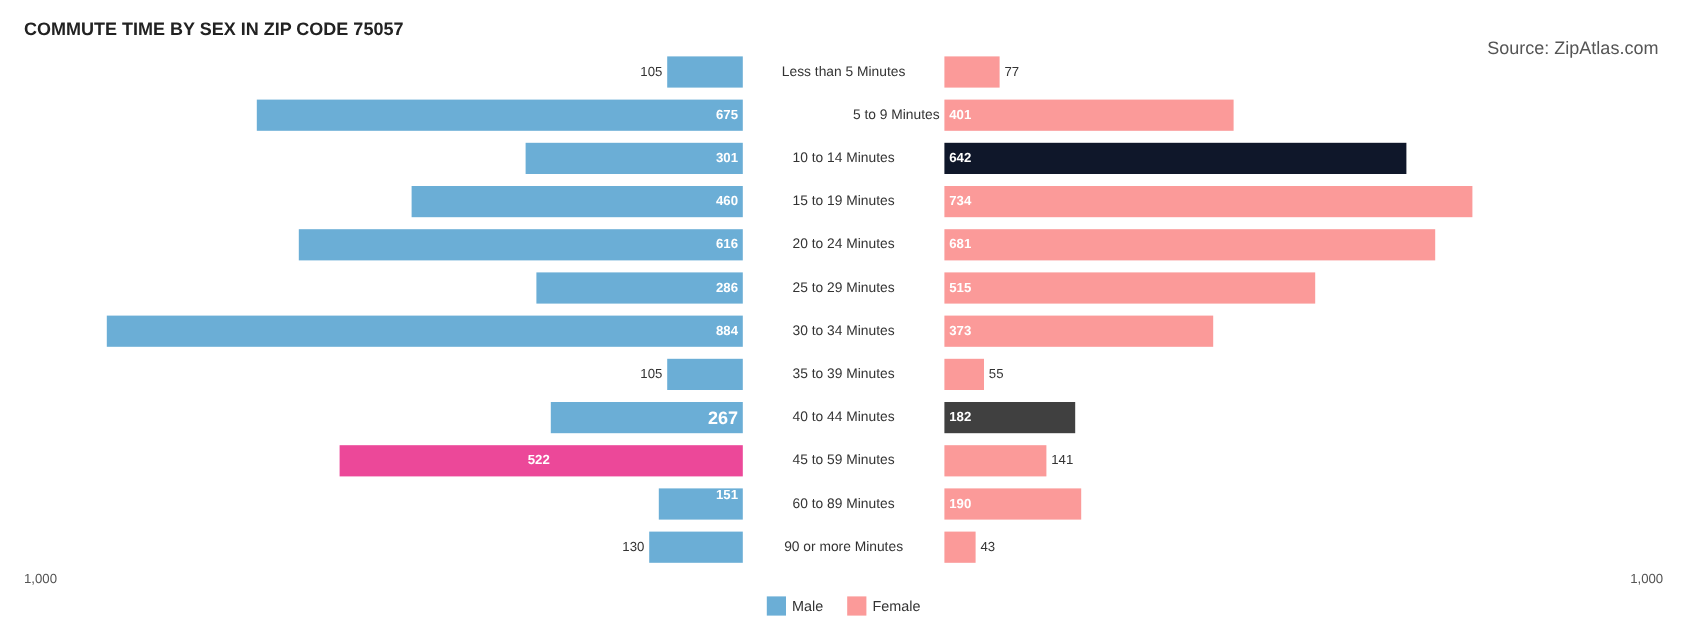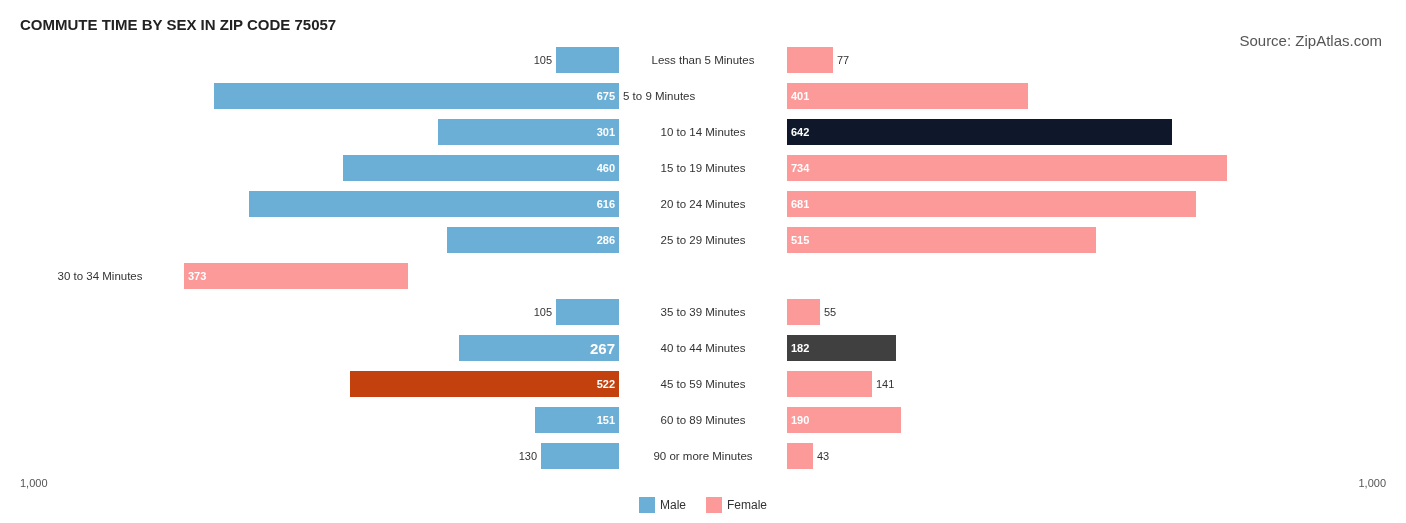--- a/index.html
+++ b/index.html
@@ -89,21 +89,21 @@
           <div style="background: rgb(251, 154, 153); height: 26px; width: 46px;"></div>
           <span style="font-size: 11px; color: rgb(51, 51, 51); margin-left: 4px;">77</span>
         </div>
       </div>
       <div style="display: flex; align-items: center; margin-bottom: 2px; height: 34px;">
         <div style="width: 620px; display: flex; align-items: center; justify-content: flex-end; padding-right: 4px;">
           <div style="background: rgb(107, 174, 214); height: 26px; width: 405px; display: flex; align-items: center; justify-content: flex-end; padding-right: 4px;">
             <span style="font-size: 11px; color: rgb(255, 255, 255); font-weight: bold;">675</span>
           </div>
         </div>
-        <div style="width: 160px; text-align: left; font-size: 11.5px; color: rgb(51, 51, 51); flex-shrink: 0;">5 to 9 Minutes</div>
+        <div style="width: 160px; text-align: right; font-size: 11.5px; color: rgb(51, 51, 51); flex-shrink: 0;">5 to 9 Minutes</div>
         <div style="width: 620px; display: flex; align-items: center; padding-left: 4px;">
           <div style="background: rgb(251, 154, 153); height: 26px; width: 241px; display: flex; align-items: center; padding-left: 4px;">
             <span style="font-size: 11px; color: rgb(255, 255, 255); font-weight: bold;">401</span>
           </div>
         </div>
       </div>
       <div style="display: flex; align-items: center; margin-bottom: 2px; height: 34px;">
         <div style="width: 620px; display: flex; align-items: center; justify-content: flex-end; padding-right: 4px;">
           <div style="background: rgb(107, 174, 214); height: 26px; width: 181px; display: flex; align-items: center; justify-content: flex-end; padding-right: 4px;">
             <span style="font-size: 11px; color: rgb(255, 255, 255); font-weight: bold;">301</span>
@@ -149,20 +149,25 @@
           </div>
         </div>
         <div style="width: 160px; text-align: center; font-size: 11.5px; color: rgb(51, 51, 51); flex-shrink: 0;">25 to 29 Minutes</div>
         <div style="width: 620px; display: flex; align-items: center; padding-left: 4px;">
           <div style="background: rgb(251, 154, 153); height: 26px; width: 309px; display: flex; align-items: center; padding-left: 4px;">
             <span style="font-size: 11px; color: rgb(255, 255, 255); font-weight: bold;">515</span>
           </div>
         </div>
       </div>
       <div style="display: flex; align-items: center; margin-bottom: 2px; height: 34px;">
+        <div style="width: 620px; display: flex; align-items: center; justify-content: flex-end; padding-right: 4px;">
+          <div style="background: rgb(107, 174, 214); height: 26px; width: 530px; display: flex; align-items: center; justify-content: flex-end; padding-right: 4px;">
+            <span style="font-size: 11px; color: rgb(255, 255, 255); font-weight: bold;">884</span>
+          </div>
+        </div>
         <div style="width: 160px; text-align: center; font-size: 11.5px; color: rgb(51, 51, 51); flex-shrink: 0;">30 to 34 Minutes</div>
         <div style="width: 620px; display: flex; align-items: center; padding-left: 4px;">
           <div style="background: rgb(251, 154, 153); height: 26px; width: 224px; display: flex; align-items: center; padding-left: 4px;">
             <span style="font-size: 11px; color: rgb(255, 255, 255); font-weight: bold;">373</span>
           </div>
         </div>
       </div>
       <div style="display: flex; align-items: center; margin-bottom: 2px; height: 34px;">
         <div style="width: 620px; display: flex; align-items: center; justify-content: flex-end; padding-right: 4px;">
           <span style="font-size: 11px; color: rgb(51, 51, 51); margin-right: 4px;">105</span>
@@ -182,33 +187,33 @@
         </div>
         <div style="width: 160px; text-align: center; font-size: 11.5px; color: rgb(51, 51, 51); flex-shrink: 0;">40 to 44 Minutes</div>
         <div style="width: 620px; display: flex; align-items: center; padding-left: 4px;">
           <div style="background: #404040; height: 26px; width: 109px; display: flex; align-items: center; padding-left: 4px;">
             <span style="font-size: 11px; color: rgb(255, 255, 255); font-weight: bold;">182</span>
           </div>
         </div>
       </div>
       <div style="display: flex; align-items: center; margin-bottom: 2px; height: 34px;">
         <div style="width: 620px; display: flex; align-items: center; justify-content: flex-end; padding-right: 4px;">
-          <div style="background: #c2410c; height: 26px; width: 269px; display: flex; align-items: center; justify-content: flex-end; padding-right: 4px;">
+          <div style="background: #ec4899; height: 26px; width: 336px; display: flex; align-items: center; justify-content: center; padding-right: 4px;">
             <span style="font-size: 11px; color: rgb(255, 255, 255); font-weight: bold;">522</span>
           </div>
         </div>
         <div style="width: 160px; text-align: center; font-size: 11.5px; color: rgb(51, 51, 51); flex-shrink: 0;">45 to 59 Minutes</div>
         <div style="width: 620px; display: flex; align-items: center; padding-left: 4px;">
           <div style="background: rgb(251, 154, 153); height: 26px; width: 85px;"></div>
           <span style="font-size: 11px; color: rgb(51, 51, 51); margin-left: 4px;">141</span>
         </div>
       </div>
       <div style="display: flex; align-items: center; margin-bottom: 2px; height: 34px;">
         <div style="width: 620px; display: flex; align-items: center; justify-content: flex-end; padding-right: 4px;">
-          <div style="background: rgb(107, 174, 214); height: 26px; width: 84px; display: flex; align-items: center; justify-content: flex-end; padding-right: 4px;">
+          <div style="background: rgb(107, 174, 214); height: 26px; width: 70px; display: flex; justify-content: flex-end; padding-right: 4px;">
             <span style="font-size: 11px; color: rgb(255, 255, 255); font-weight: bold;">151</span>
           </div>
         </div>
         <div style="width: 160px; text-align: center; font-size: 11.5px; color: rgb(51, 51, 51); flex-shrink: 0;">60 to 89 Minutes</div>
         <div style="width: 620px; display: flex; align-items: center; padding-left: 4px;">
           <div style="background: rgb(251, 154, 153); height: 26px; width: 114px; display: flex; align-items: center; padding-left: 4px;">
             <span style="font-size: 11px; color: rgb(255, 255, 255); font-weight: bold;">190</span>
           </div>
         </div>
       </div>

